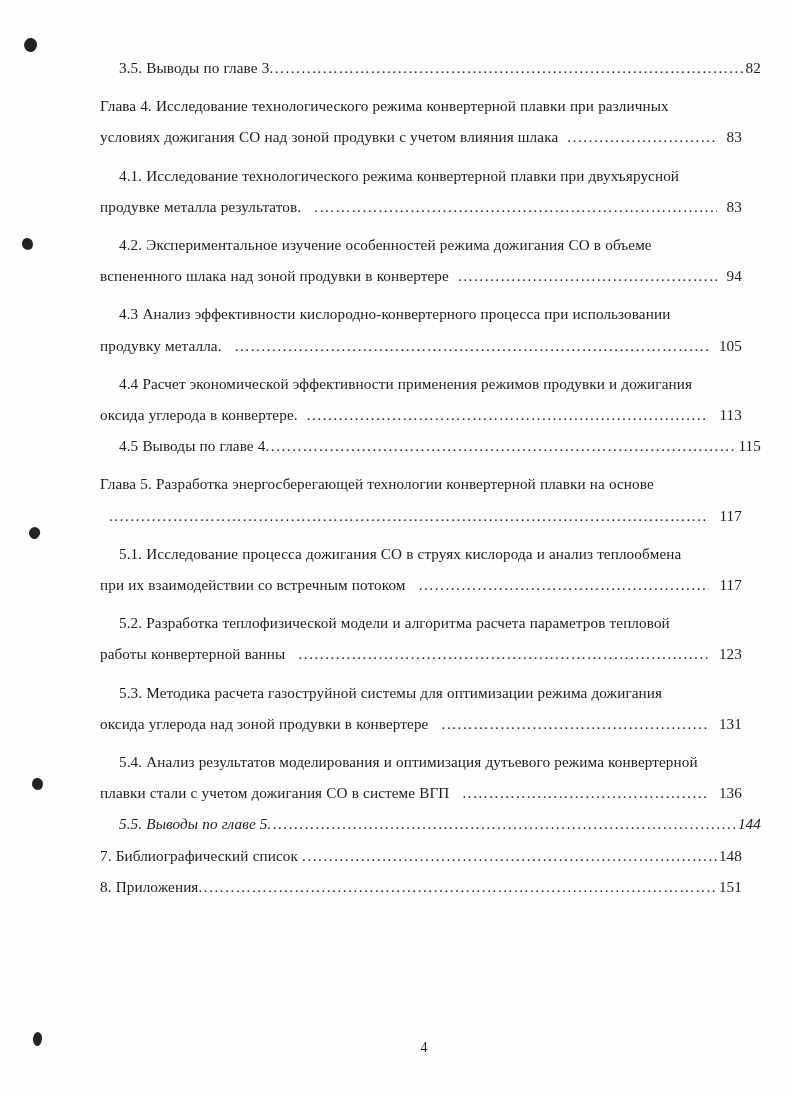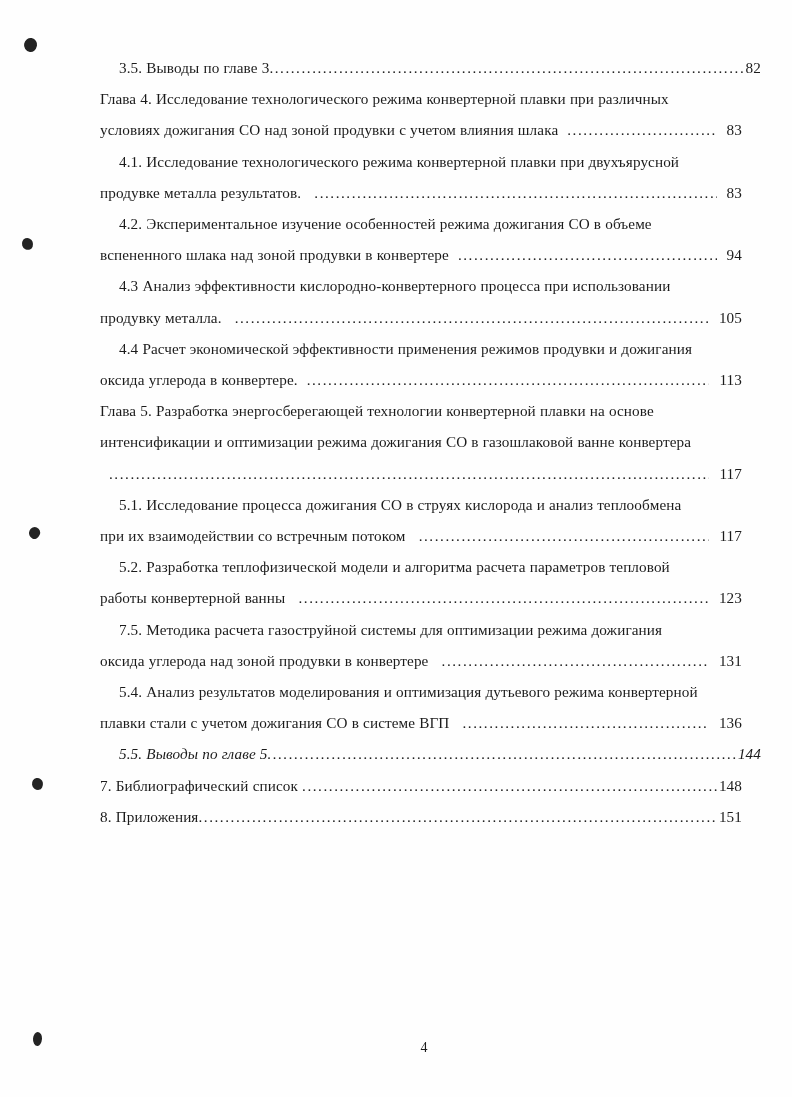--- a/index.html
+++ b/index.html
@@ -57,20 +57,21 @@
     text-indent: 19px;
   }
 
   
   .line-wrap {
     display: block;
   }
 
   .title-text {
     white-space: pre-wrap;
+    margin-top: 7px;
   }
 
   
   .leader {
     display: inline-block;
     width: 0;
     min-width: 1.2em;
     flex: 1 1 auto;
     overflow: hidden;
     white-space: nowrap;
@@ -185,23 +186,29 @@
         </div>
       </div>
       <div class="entry level-2">
         <span class="line-wrap title-text">4.4 Расчет экономической эффективности применения режимов продувки и дожигания</span>
         <div class="tail dots-only">
           <span class="tail-text">оксида углерода в конвертере.</span>
           <span class="leader"></span>
           <span class="pageno">113</span>
         </div>
       </div>
+      <div class="entry level-2">
+        <div class="tail" style="text-indent: 0px; padding-left: 19px;">
+          <span class="tail-text">4.5 Выводы по главе 4</span>
+          <span class="leader"></span>
+          <span class="pageno">115</span>
+        </div>
+      </div>
       <div class="entry level-1">
         <span class="line-wrap title-text">Глава 5. Разработка энергосберегающей технологии конвертерной плавки на основе</span>
-        <span class="cont title-text">интенсификации и оптимизации режима дожигания СО в газошлаковой ванне конвертера</span>
         <div class="tail dots-only">
           <span class="tail-text"></span>
           <span class="leader"></span>
           <span class="pageno">117</span>
         </div>
       </div>
       <div class="entry level-2">
         <span class="line-wrap title-text">5.1. Исследование процесса дожигания СО в струях кислорода и анализ теплообмена</span>
         <div class="tail dots-only">
           <span class="tail-text">при их взаимодействии со встречным потоком </span>
@@ -211,21 +218,21 @@
       </div>
       <div class="entry level-2">
         <span class="line-wrap title-text">5.2. Разработка теплофизической модели и алгоритма расчета параметров тепловой</span>
         <div class="tail dots-only">
           <span class="tail-text">работы конвертерной ванны </span>
           <span class="leader"></span>
           <span class="pageno">123</span>
         </div>
       </div>
       <div class="entry level-2">
-        <span class="line-wrap title-text">7.5. Методика расчета газоструйной системы для оптимизации режима дожигания</span>
+        <span class="line-wrap title-text">5.3. Методика расчета газоструйной системы для оптимизации режима дожигания</span>
         <div class="tail dots-only">
           <span class="tail-text">оксида углерода над зоной продувки в конвертере </span>
           <span class="leader"></span>
           <span class="pageno">131</span>
         </div>
       </div>
       <div class="entry level-2">
         <span class="line-wrap title-text">5.4. Анализ результатов моделирования и оптимизация дутьевого режима конвертерной</span>
         <div class="tail dots-only">
           <span class="tail-text">плавки стали с учетом дожигания СО в системе ВГП </span>

